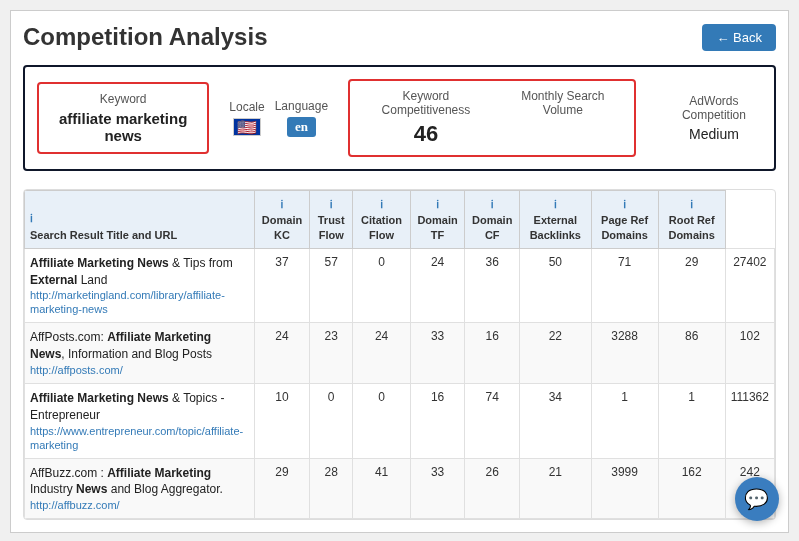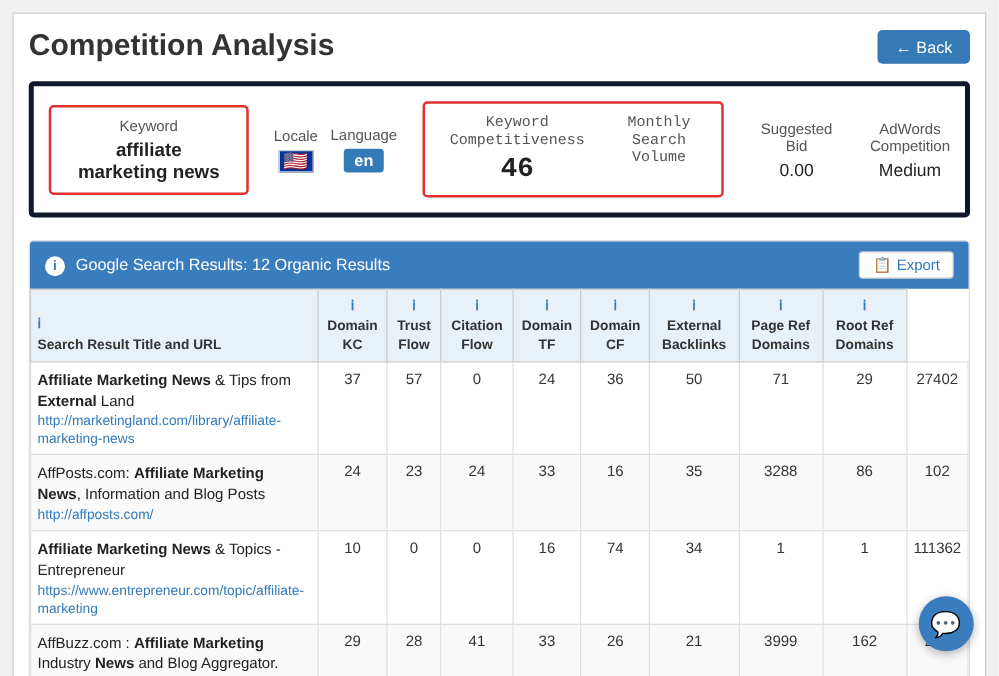--- a/index.html
+++ b/index.html
@@ -34,21 +34,21 @@
       padding: 6px 14px;
       border-radius: 4px;
       cursor: pointer;
       font-size: 13px;
       display: flex;
       align-items: center;
       gap: 5px;
     }
     
     .keyword-card {
-      border: 4px solid #0f172a;
+      border: 2px solid #0f172a;
       border-radius: 4px;
       padding: 12px;
       margin-bottom: 18px;
     }
     .keyword-card-inner {
       display: flex;
       align-items: center;
       gap: 20px;
     }
     .kw-section {
@@ -94,28 +94,28 @@
       justify-content: center;
       font-size: 16px;
     }
     .lang-badge {
       background: #337ab7;
       color: #fff;
       border-radius: 3px;
       padding: 2px 8px;
       font-size: 13px;
       font-weight: bold;
+      font-family: Liberation Serif, serif;
     }
     .metrics-section {
       border: 2px solid #e03030;
       border-radius: 4px;
       padding: 8px 20px;
       display: flex;
       gap: 30px;
-      font-family: Liberation Mono, monospace;
     }
     .metric-col {
       text-align: center;
     }
     .metric-col .metric-label {
       font-size: 12px;
       color: #555;
       margin-bottom: 4px;
     }
     .metric-col .metric-value {
@@ -284,42 +284,28 @@
           <div class="metric-label">Keyword Competitiveness</div>
           <div class="metric-value">46</div>
         </div>
         <div class="metric-col">
           <div class="metric-label">Monthly Search Volume</div>
         </div>
       </div>
 
       <div class="extra-metrics">
         <div class="extra-metric">
-          <div class="em-label">Suggested Bid</div>
-          <div class="em-value">0.00</div>
-        </div>
-        <div class="extra-metric">
           <div class="em-label">AdWords Competition</div>
           <div class="em-value">Medium</div>
         </div>
       </div>
     </div>
   </div>
 
   <div class="results-section">
-    <div class="results-header">
-      <span>
-        <span class="info-icon">i</span>
-        <span>Google Search Results: 12 Organic Results</span>
-      </span>
-      <button class="export-btn">
-        <span>📋</span>
-        <span>Export</span>
-      </button>
-    </div>
 
     <table class="results-table">
       <thead>
         <tr>
           <th class="url-col">
             <span class="th-info">ℹ</span>
             Search Result Title and URL
           </th>
           <th><span class="th-info">ℹ</span>Domain KC</th>
           <th><span class="th-info">ℹ</span>Trust Flow</th>
@@ -346,21 +332,21 @@
             <td>27402</td>
           </tr>
           <tr>
             <td class="url-col"><div class="result-title">AffPosts.com: <strong>Affiliate Marketing News</strong>, Information and Blog Posts</div>
     <a class="result-url" href="#">http://affposts.com/</a></td>
             <td>24</td>
             <td>23</td>
             <td>24</td>
             <td>33</td>
             <td>16</td>
-            <td>35</td>
+            <td>22</td>
             <td>3288</td>
             <td>86</td>
             <td>102</td>
           </tr>
           <tr>
             <td class="url-col"><div class="result-title"><strong>Affiliate Marketing News</strong> &amp; Topics - Entrepreneur</div>
     <a class="result-url" href="#">https://www.entrepreneur.com/topic/affiliate-marketing</a></td>
             <td>10</td>
             <td>0</td>
             <td>0</td>

